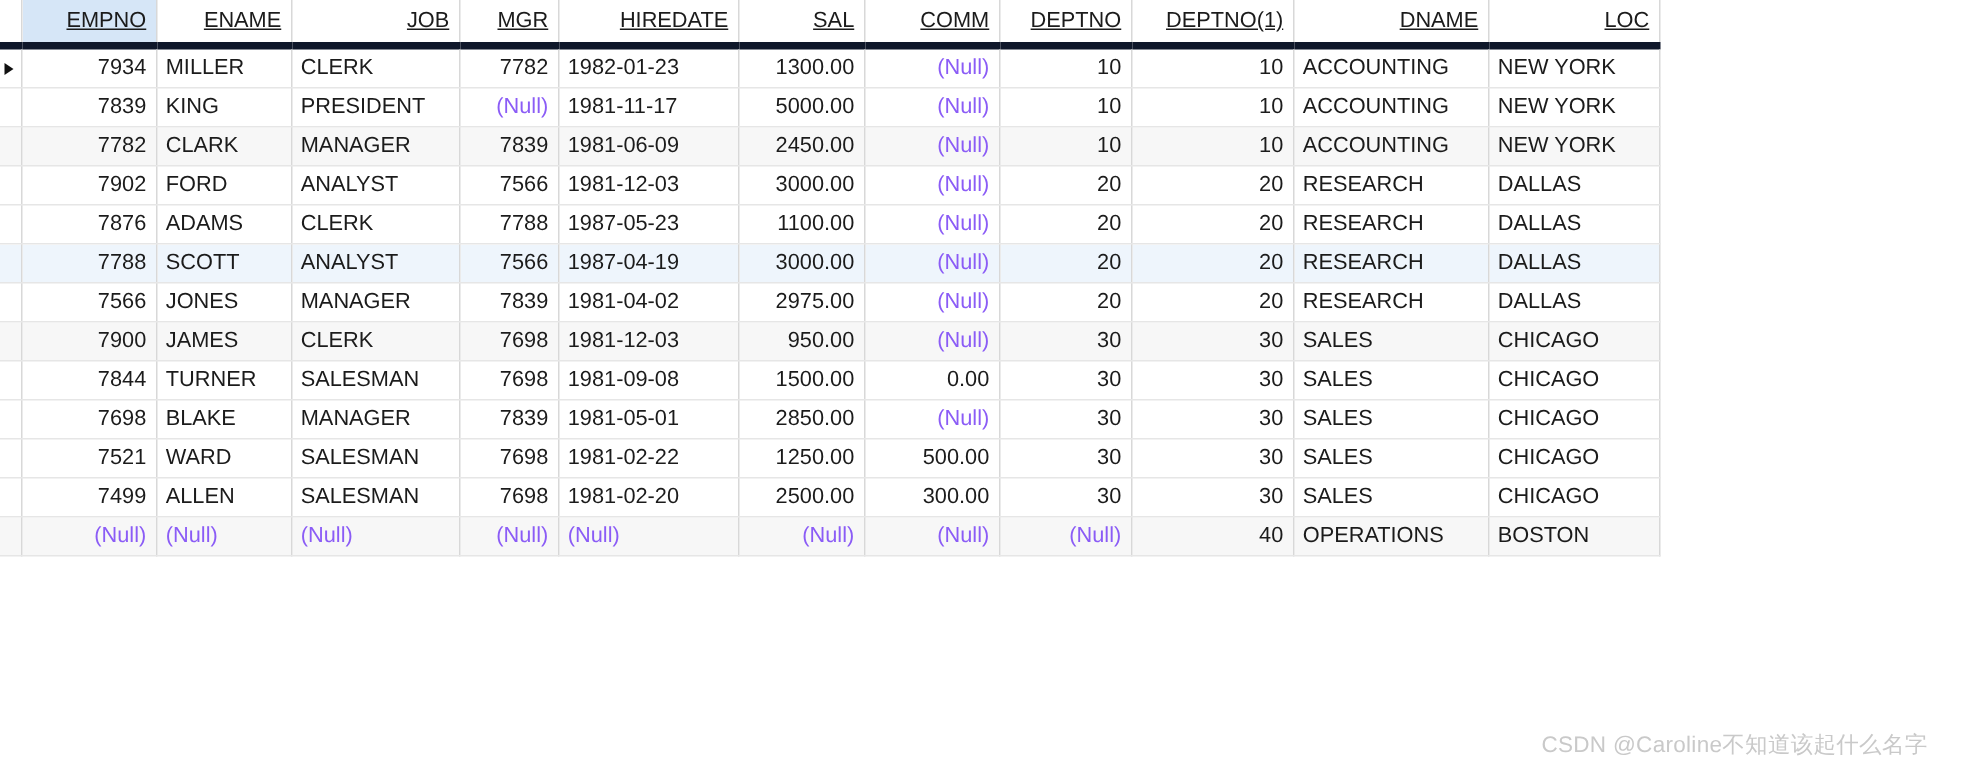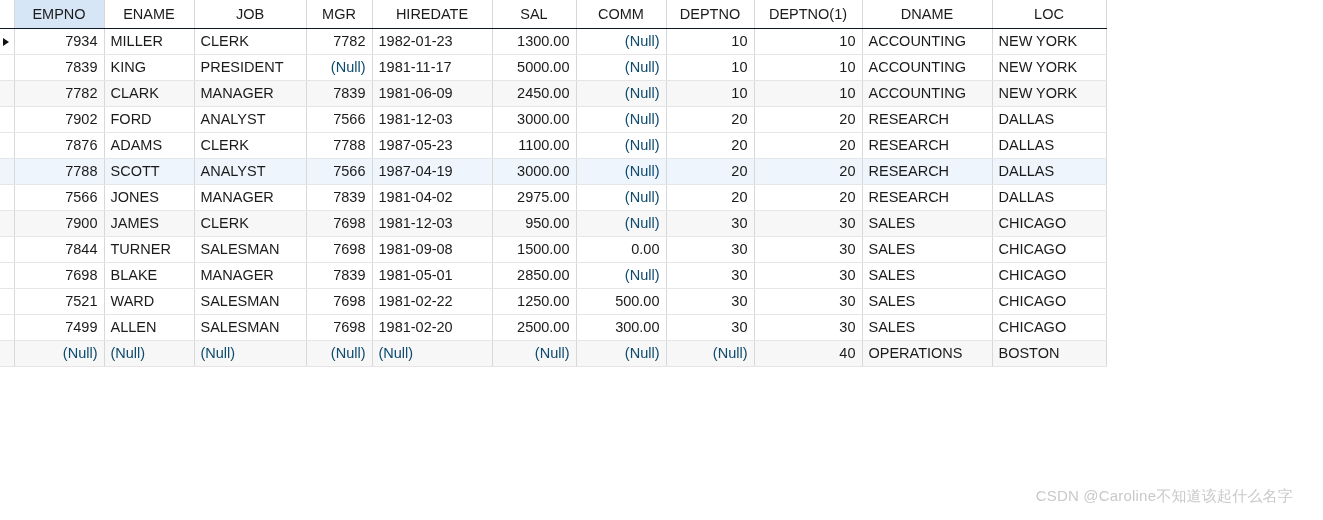--- a/index.html
+++ b/index.html
@@ -37,24 +37,25 @@
     height: 25px;
     line-height: 25px;
     font-weight: normal;
     overflow: hidden;
     white-space: nowrap;
     box-sizing: border-box;
   }
   table.result-grid thead th {
     height: 28px;
     line-height: 28px;
-    text-align: center;
-    border-bottom: 1px solid #0f172a;
+    text-align: right;
+    border-bottom: 5px solid #0f172a;
     background: #ffffff;
     color: #1b1b1b;
+    text-decoration: underline;
   }
   table.result-grid thead th.sel {
     background: #d6e6f7;
   }
   
   col.gutter-col { width: 14px; }
   td.gutter, th.gutter {
     border-right: 1px solid #d8d8d8;
     padding: 0;
     position: relative;
@@ -67,38 +68,38 @@
     top: 50%;
     margin-top: -4px;
     width: 0; height: 0;
     border-left: 6px solid #111111;
     border-top: 4px solid transparent;
     border-bottom: 4px solid transparent;
   }
 
   td.num { text-align: right; }
   td.txt { text-align: left; }
-  .nullv { color: #0c4a6e; }
+  .nullv { color: #8b5cf6; }
 
   tr.r-white  td { background: #ffffff; }
   tr.r-gray   td { background: #f7f7f7; }
   tr.r-blue   td { background: #eef5fc; }
   tr.r-white  td.gutter { background: #ffffff; }
   tr.r-gray   td.gutter { background: #f7f7f7; }
   tr.r-blue   td.gutter { background: #eef5fc; }
 
   table.result-grid tr td:last-child,
   table.result-grid thead th:last-child {
     border-right: 1px solid #d8d8d8;
   }
 
   
   #watermark {
     position: absolute;
-    right: 30px;
+    right: 38px;
     bottom: 14px;
     font-size: 15px;
     color: #c9c9c9;
     white-space: nowrap;
     letter-spacing: .2px;
   }
 </style>
 </head>
 <body>
 

